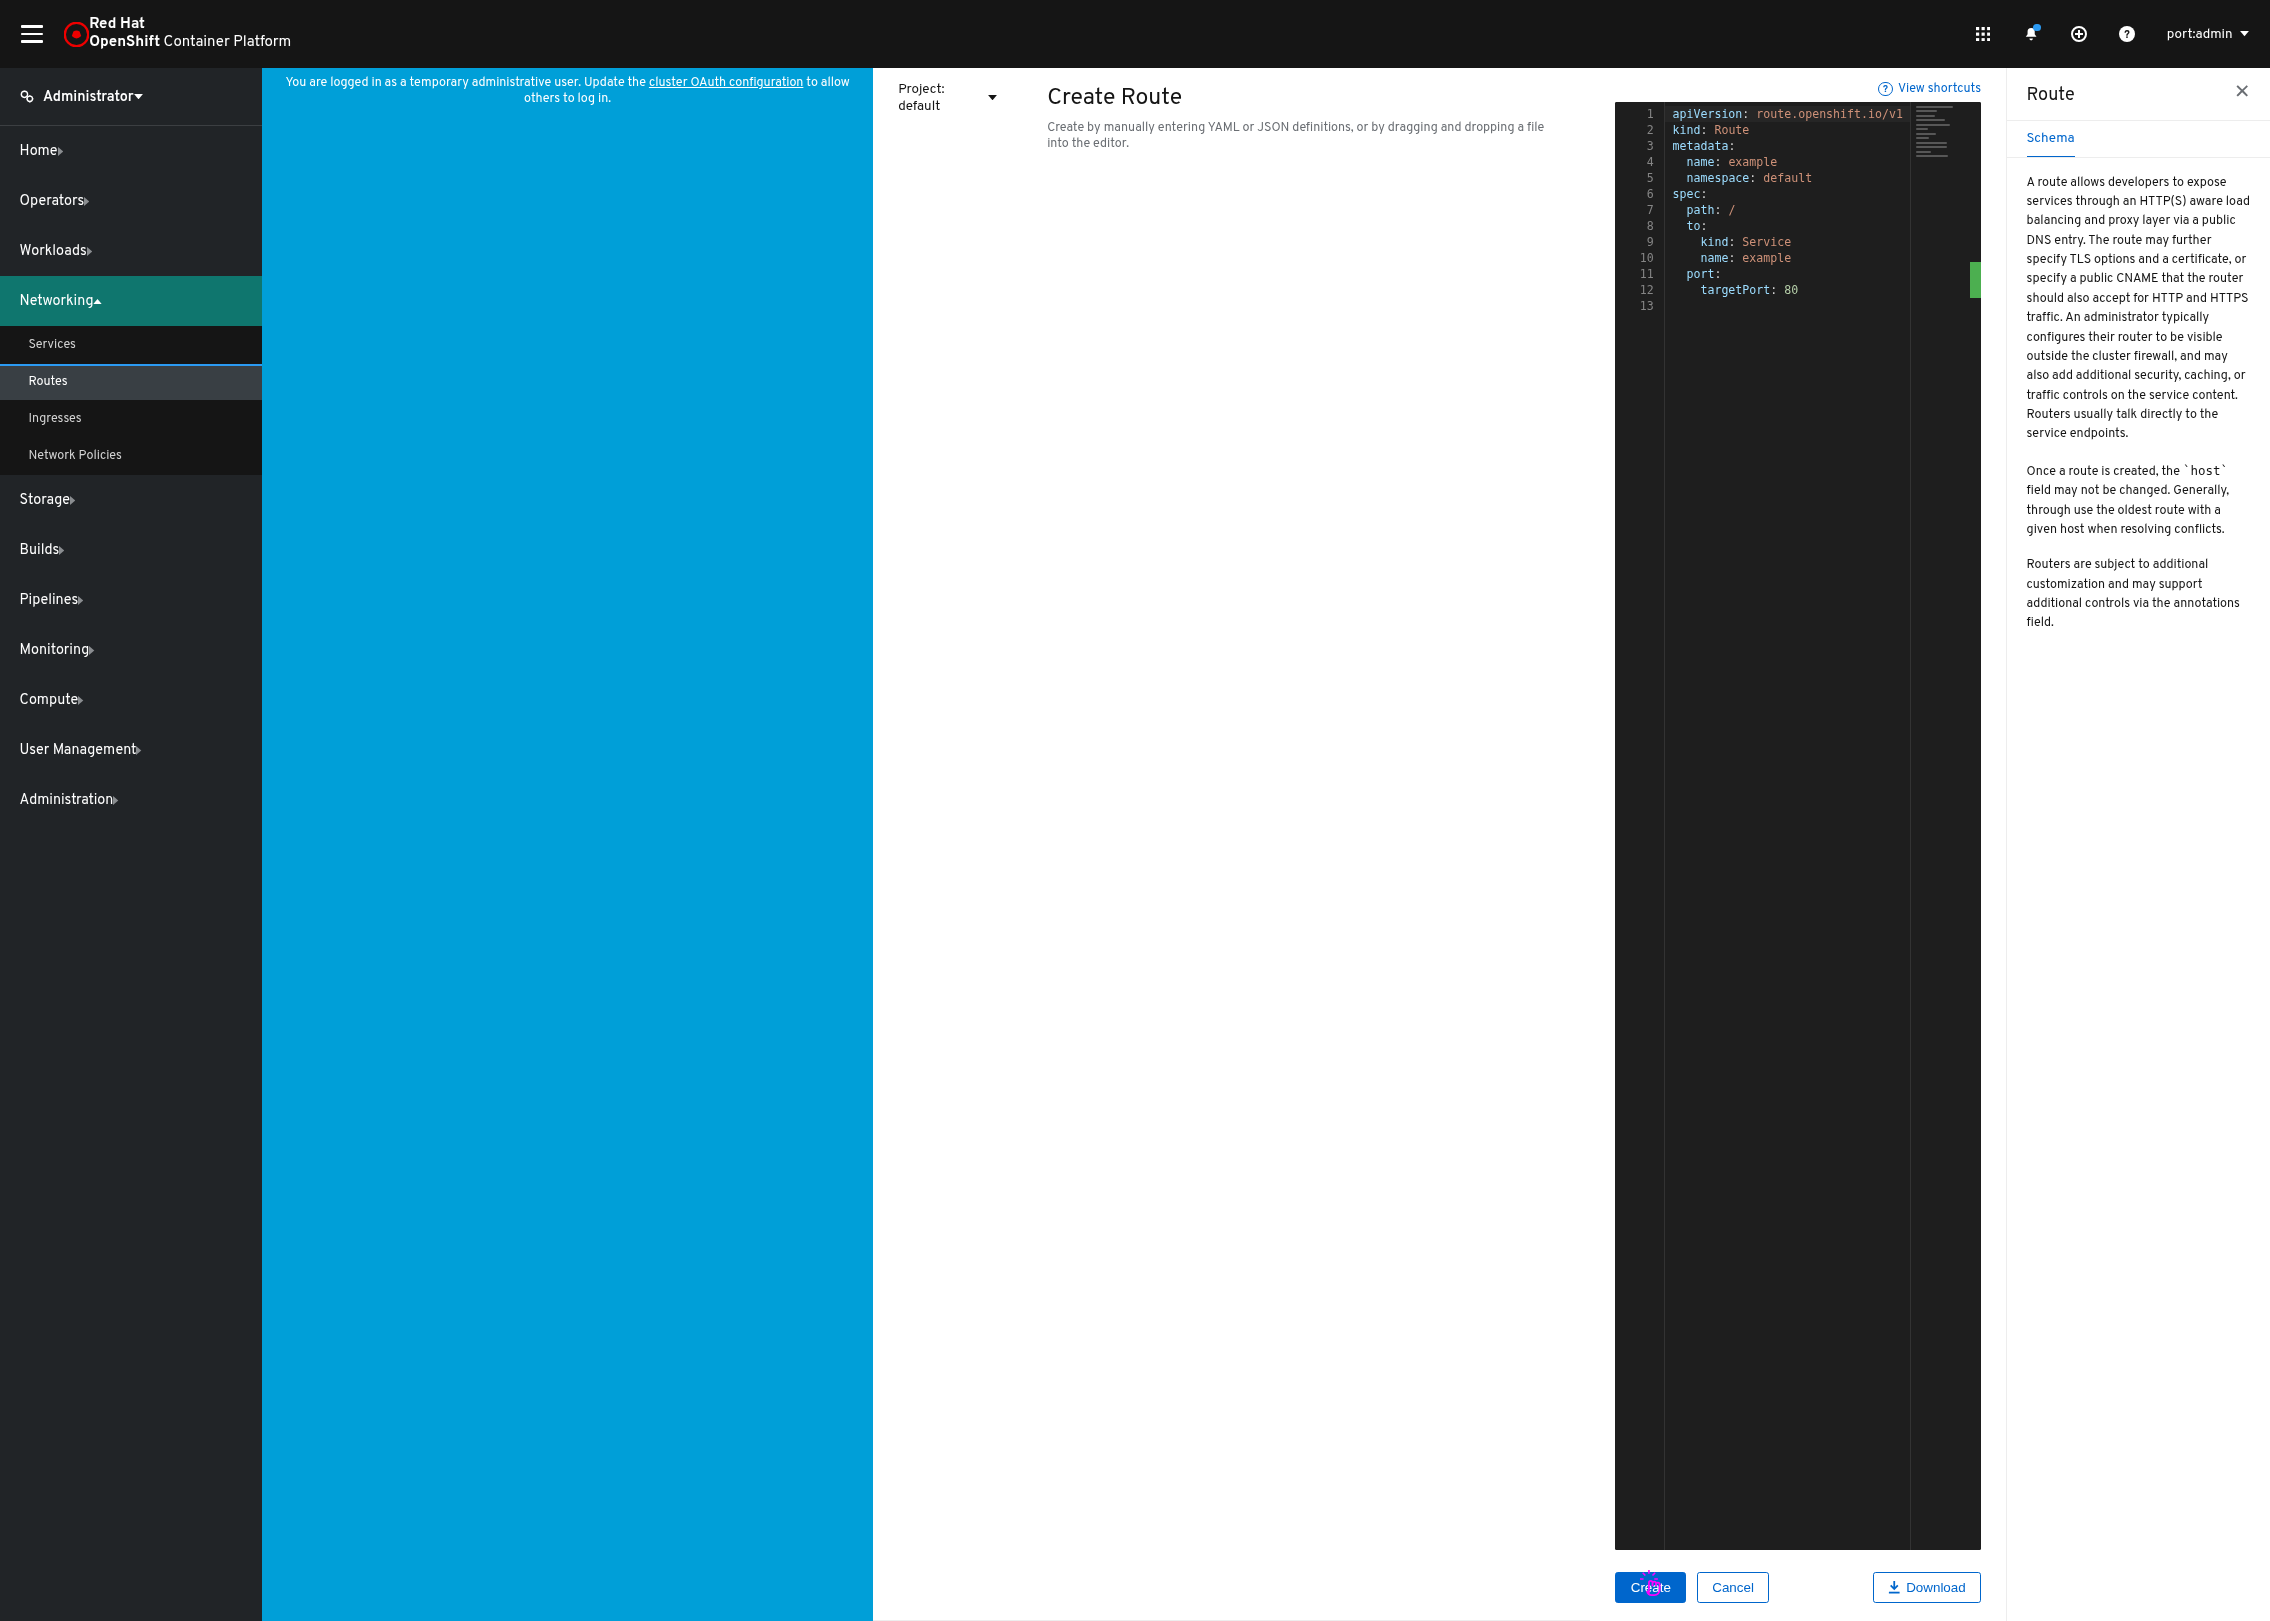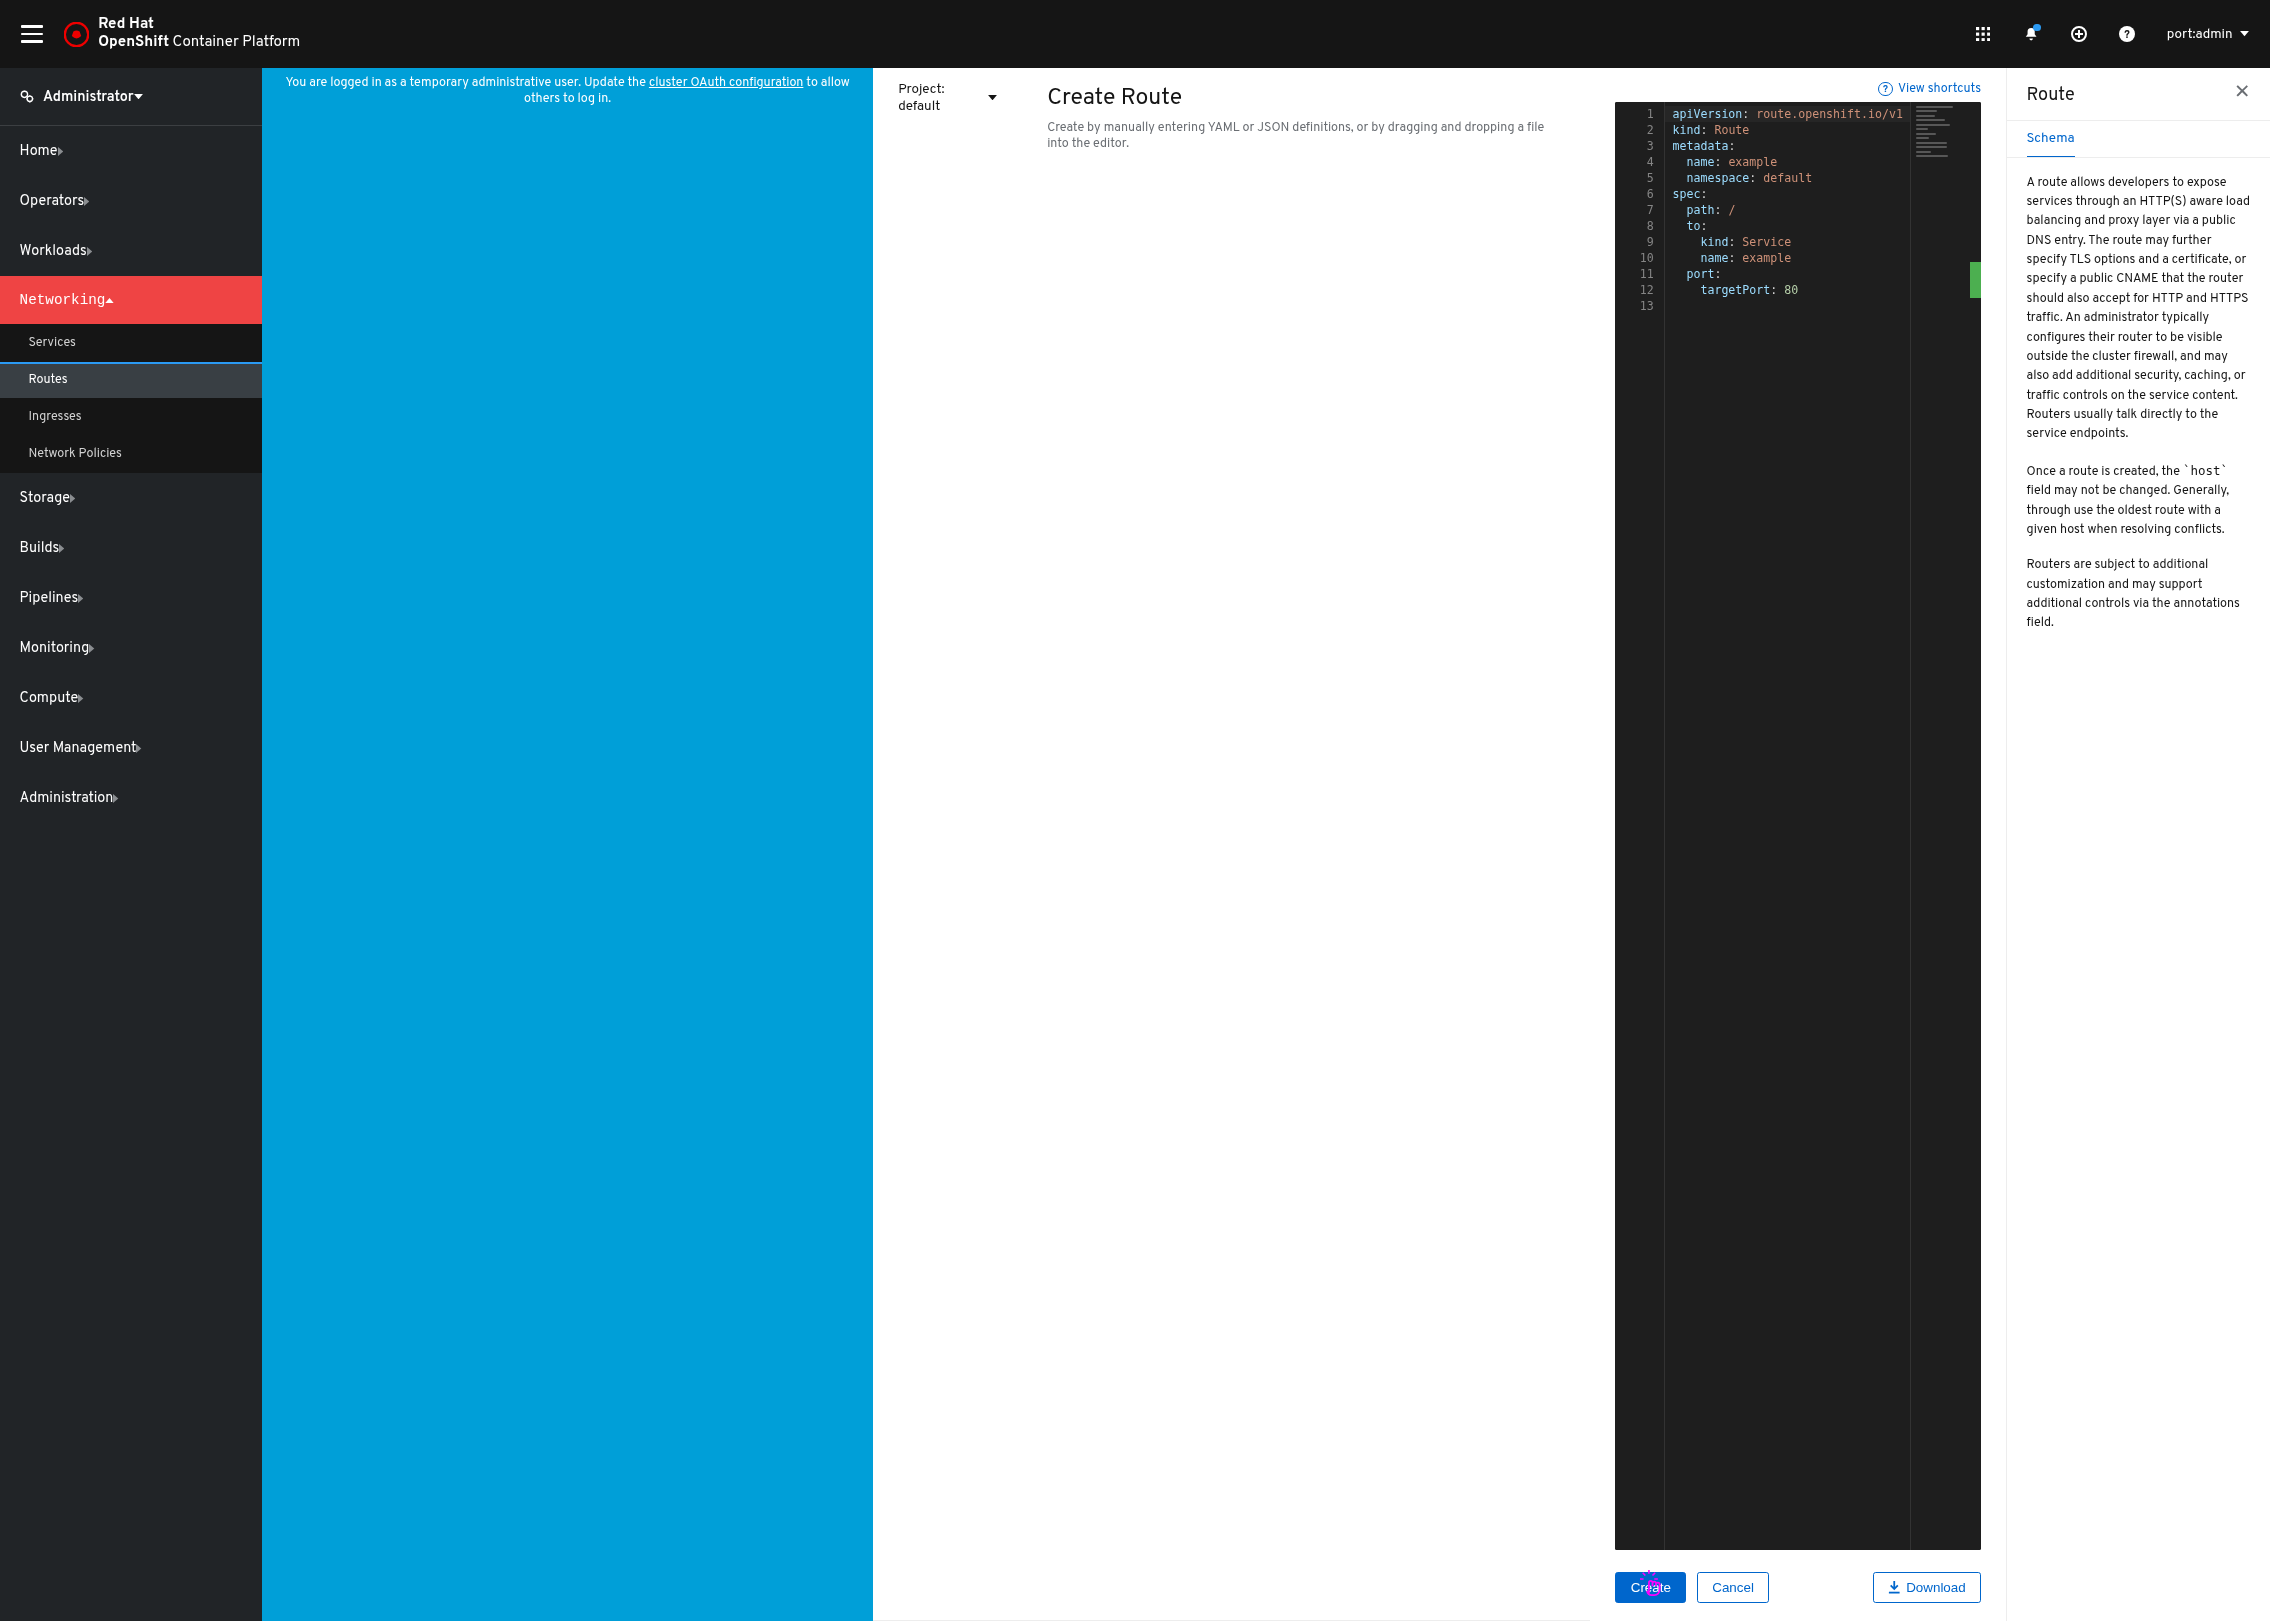--- a/index.html
+++ b/index.html
@@ -20,21 +20,21 @@
   align-items: center;
   padding: 0 21.4px;
   color: #fff;
   flex-shrink: 0;
 }
 .hamburger {
   width: 21.4px; height: 18px; display: flex; flex-direction: column; justify-content: space-between;
   margin-right: 21.4px; cursor: pointer;
 }
 .hamburger span { background: #fff; height: 2.7px; width: 100%; border-radius: 0.9px; }
-.brand { display: flex; align-items: center; gap: 9px; }
+.brand { display: flex; align-items: center; }
 .logo-redhat {
   width: 25px; height: 25px; 
 }
 .brand-text { line-height: 1.2; }
 .brand-text .line1 { font-weight: 700; font-size: 15px; }
 .brand-text .line2 { font-size: 15px; }
 .brand-text .line2 b { font-weight: 700; }
 .masthead-tools { margin-left: auto; display: flex; align-items: center; gap: 32px; }
 .tool-icon { width: 16px; height: 16px; color: #fff; display:flex; align-items:center; justify-content:center; cursor:pointer; position:relative; }
 .notif-dot { position: absolute; top: -1.8px; right: -1.8px; width: 7.1px; height: 7.1px; background: #2b9af3; border-radius: 50%; }
@@ -57,21 +57,21 @@
   align-items: center;
   font-size: 14.3px;
   cursor: pointer;
 }
 .perspective {
   border-bottom: 0.9px solid #3c3f42;
   font-weight: 600;
   padding: 19.6px 19.6px;
 }
 .perspective .label { display: flex; align-items: center; gap: 9px; }
-.sidebar-section.expanded { background: #ef4444; font-family: Liberation Mono, monospace; }
+.sidebar-section.expanded { background: #0f766e; }
 .sidebar-sub {
   background: #151515;
 }
 .sidebar-sub-item {
   padding: 10.7px 19.6px 10.7px 28.5px;
   font-size: 12.5px;
   color: #d2d2d2;
   cursor: pointer;
 }
 .sidebar-sub-item.active {

